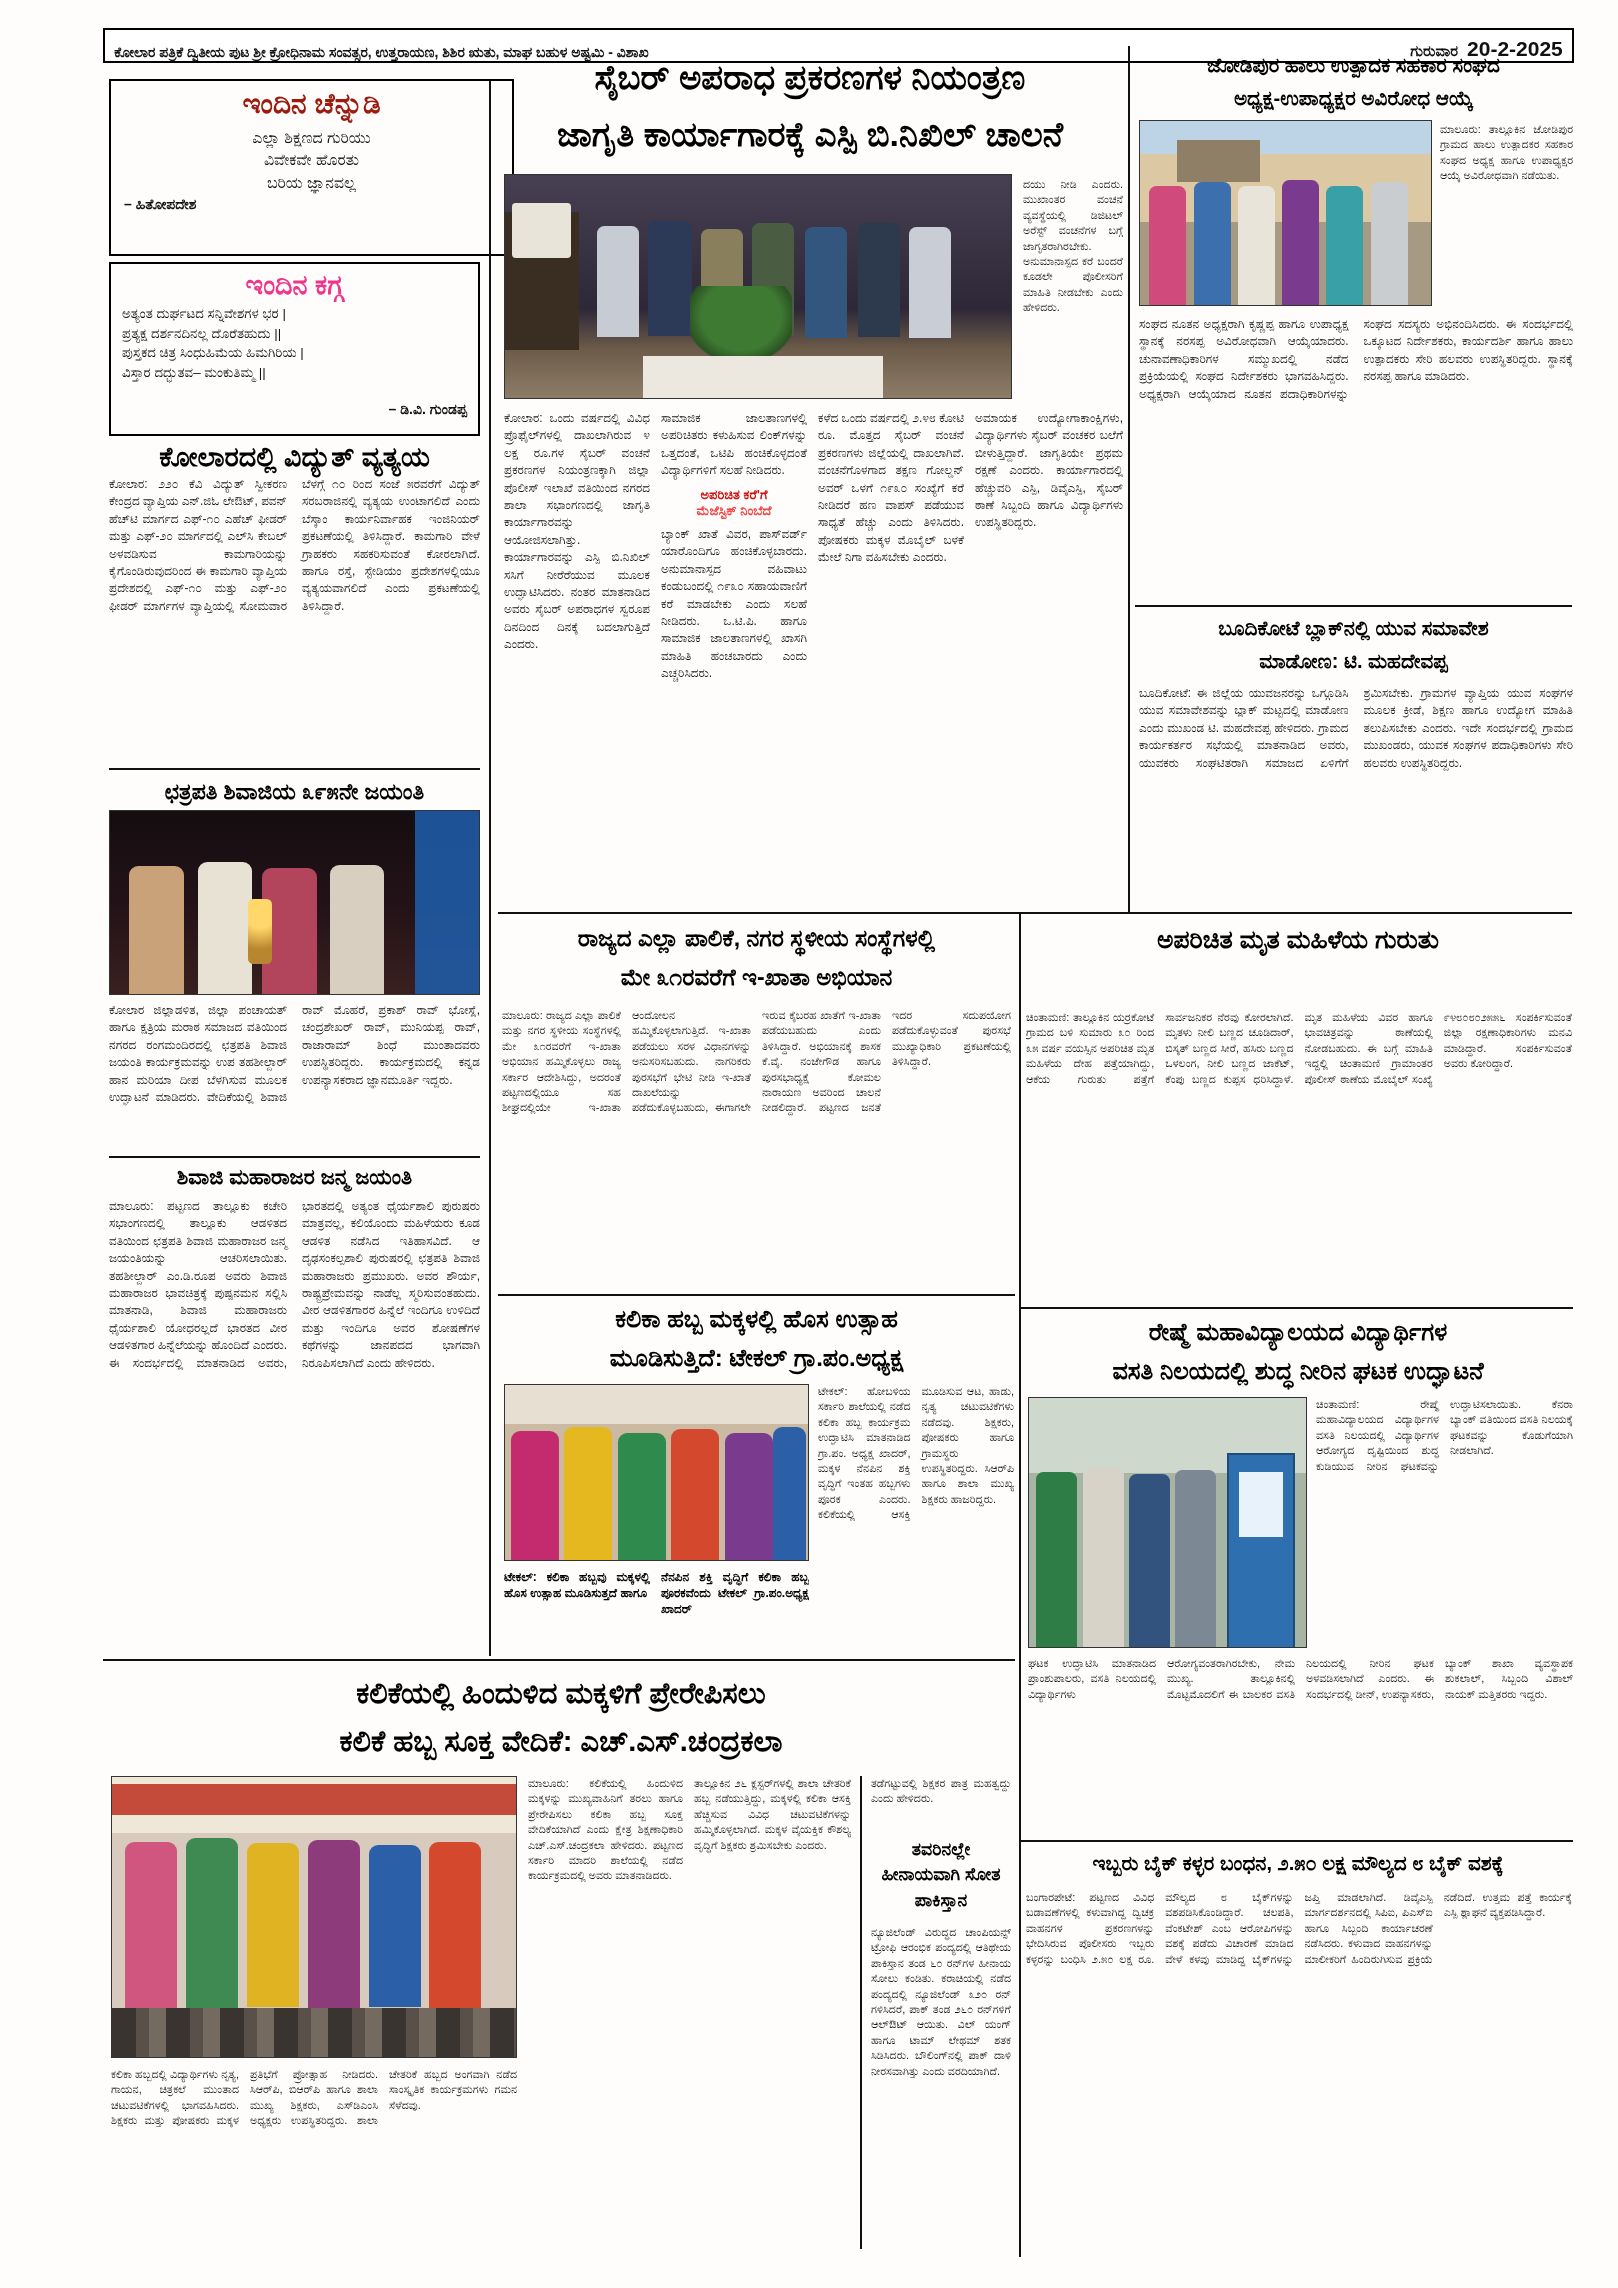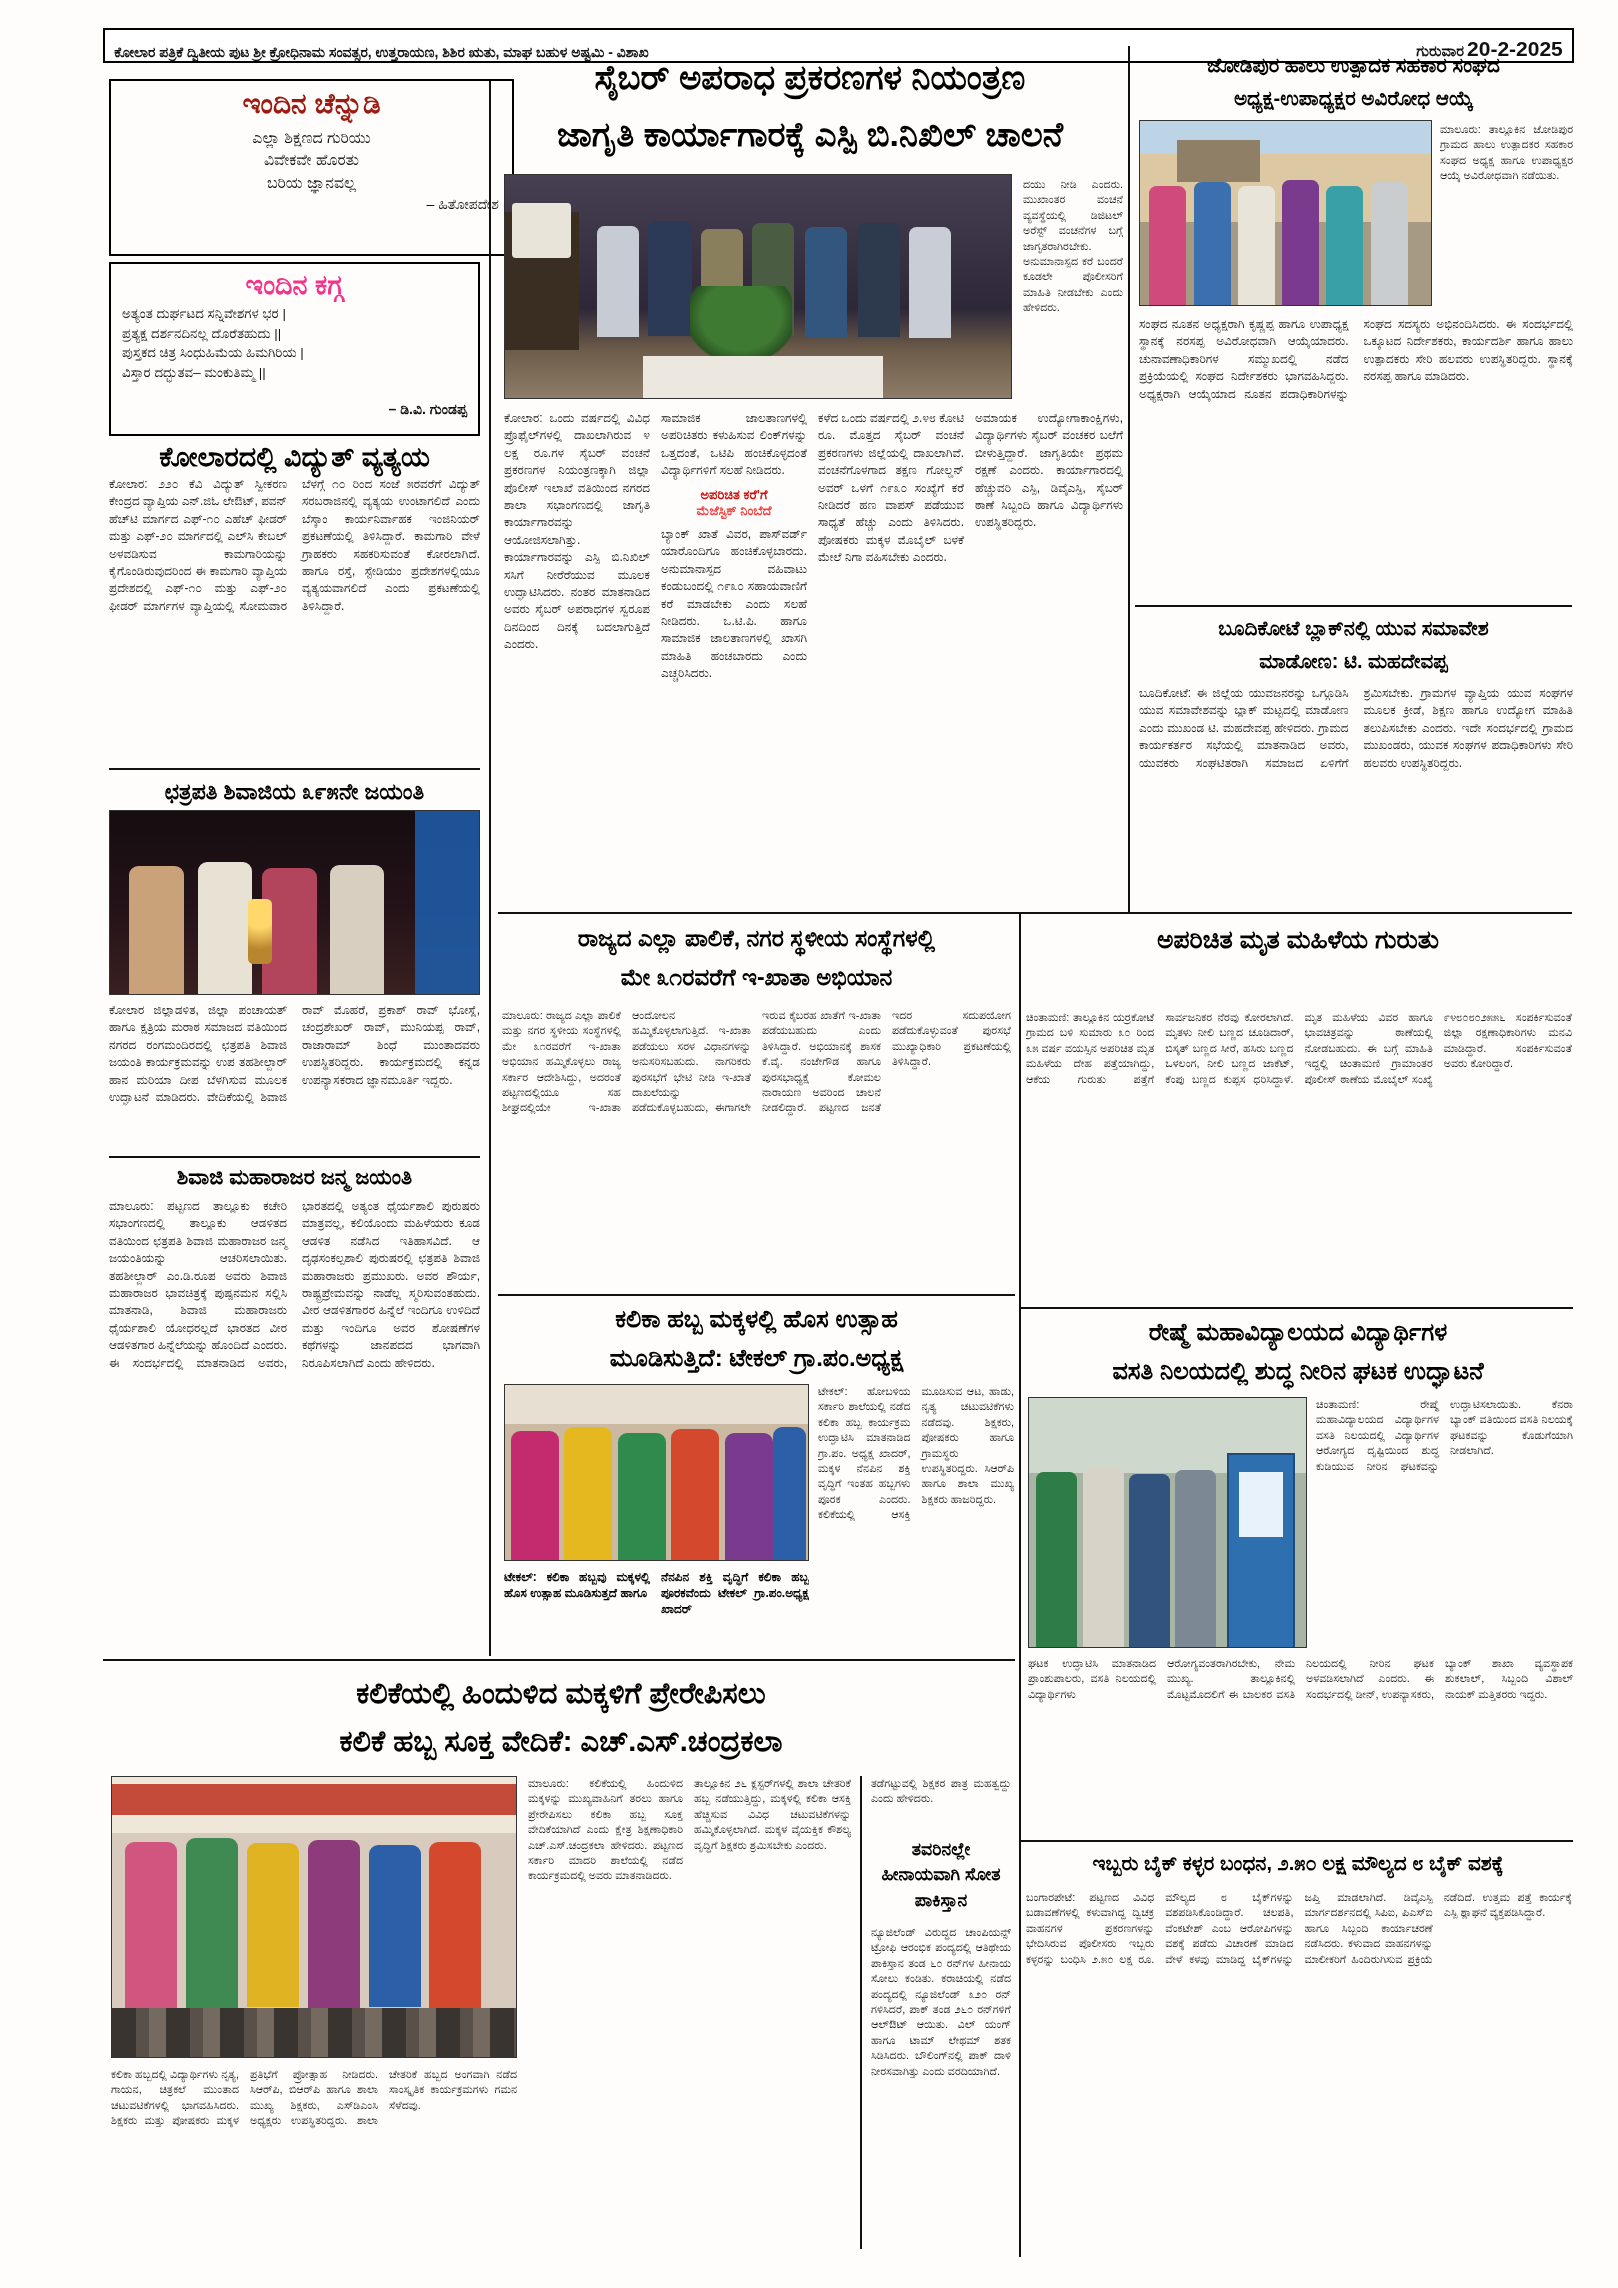--- a/index.html
+++ b/index.html
@@ -15,32 +15,32 @@
   .cap{position:absolute;font-size:12px;font-weight:700;line-height:1.35;text-align:justify;color:#000;overflow:hidden;}
   .shape{position:absolute;}
 </style>
 </head>
 <body>
 
 <div id="page">
 
   <div class="abs" style="left:103px;top:28px;width:1471px;height:35px;border:2.8px solid #000;box-sizing:border-box;display:flex;align-items:flex-end;justify-content:space-between;padding:0 9.2px;background:#fff;">
     <span style="font-size:14px;font-weight:700;white-space:nowrap;overflow:hidden;">ಕೋಲಾರ ಪತ್ರಿಕೆ ದ್ವಿತೀಯ ಪುಟ   ಶ್ರೀ ಕ್ರೋಧಿನಾಮ ಸಂವತ್ಸರ, ಉತ್ತರಾಯಣ, ಶಿಶಿರ ಋತು, ಮಾಘ ಬಹುಳ ಅಷ್ಟಮಿ - ವಿಶಾಖ</span>
-    <span style="display:flex;align-items:baseline;gap:3px;">
+    <span style="display:flex;align-items:baseline;gap:9px;">
       <span style="font-size:14.8px;font-weight:700;">ಗುರುವಾರ</span>
       <span style="font-size:21px;font-weight:800;">20-2-2025</span>
     </span>
   </div>
 
   <div class="box" style="left:109px;top:79px;width:405px;height:177px;padding:7.4px 13px;">
     <div style="text-align:center;font-size:28px;font-weight:800;color:#9b1b10;margin-bottom:7.4px;">ಇಂದಿನ ಚೆನ್ನುಡಿ</div>
     <div style="text-align:center;font-size:15.7px;">ಎಲ್ಲಾ ಶಿಕ್ಷಣದ ಗುರಿಯು</div>
     <div style="text-align:center;font-size:15.7px;margin-top:4.6px;">ವಿವೇಕವೇ ಹೊರತು</div>
     <div style="text-align:center;font-size:15.7px;margin-top:4.6px;">ಬರಿಯ ಜ್ಞಾನವಲ್ಲ</div>
-    <div style="text-align:right;font-size:14px;font-weight:400;margin-top:3.7px;">– ಹಿತೋಪದೇಶ</div>
+    <div style="text-align:left;font-size:14px;font-weight:700;margin-top:3.7px;">– ಹಿತೋಪದೇಶ</div>
   </div>
 
   <div class="box" style="left:109px;top:262px;width:371px;height:174px;padding:5.5px 11px;">
     <div style="text-align:center;font-size:27px;font-weight:800;color:#f0368c;margin-bottom:5.5px;">ಇಂದಿನ ಕಗ್ಗ</div>
     <div style="font-size:13.4px;">ಅತ್ಯಂತ ದುರ್ಘಟದ ಸನ್ನಿವೇಶಗಳ ಭರ |</div>
     <div style="font-size:13.4px;margin-top:3.7px;">ಪ್ರತ್ಯಕ್ಷ ದರ್ಶನದಿನಲ್ಲ ದೊರೆತಹುದು ||</div>
     <div style="font-size:13.4px;margin-top:3.7px;">ಪುಸ್ತಕದ ಚಿತ್ರ ಸಿಂಧುಹಿಮೆಯ ಹಿಮಗಿರಿಯ |</div>
     <div style="font-size:13.4px;margin-top:3.7px;">ವಿಸ್ತಾರ ದದ್ಭುತವ– ಮಂಕುತಿಮ್ಮ ||</div>
     <div style="text-align:right;font-size:14px;font-weight:700;margin-top:20px;">– ಡಿ.ವಿ. ಗುಂಡಪ್ಪ</div>
   </div>

